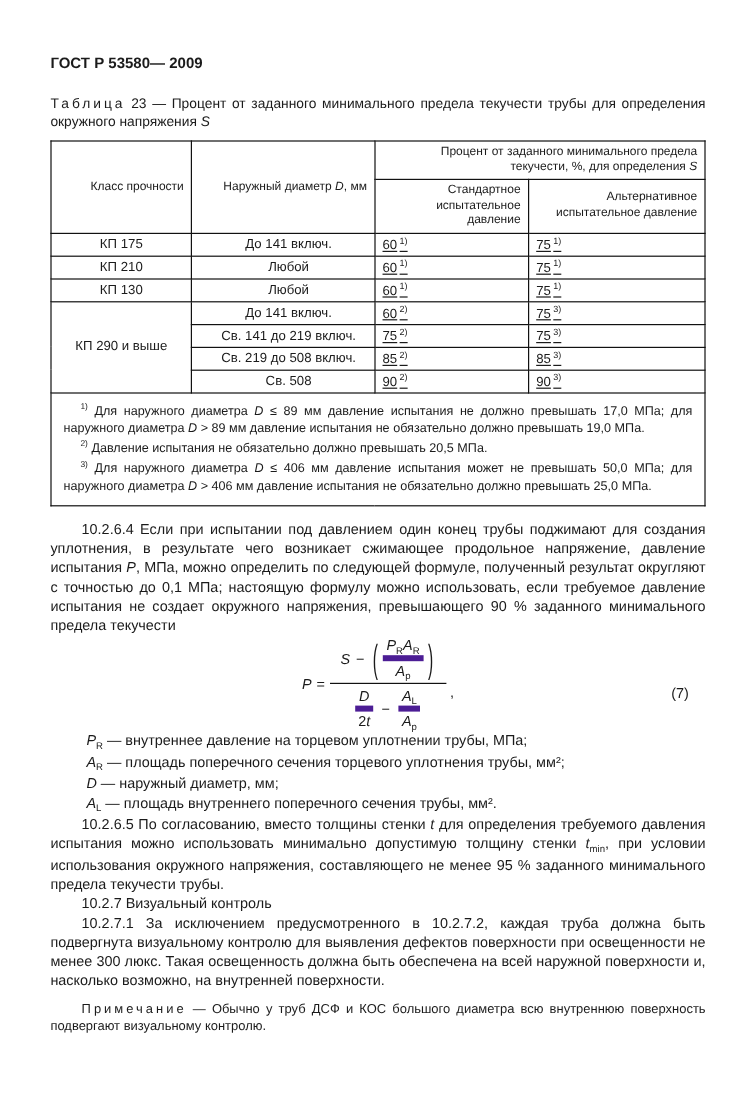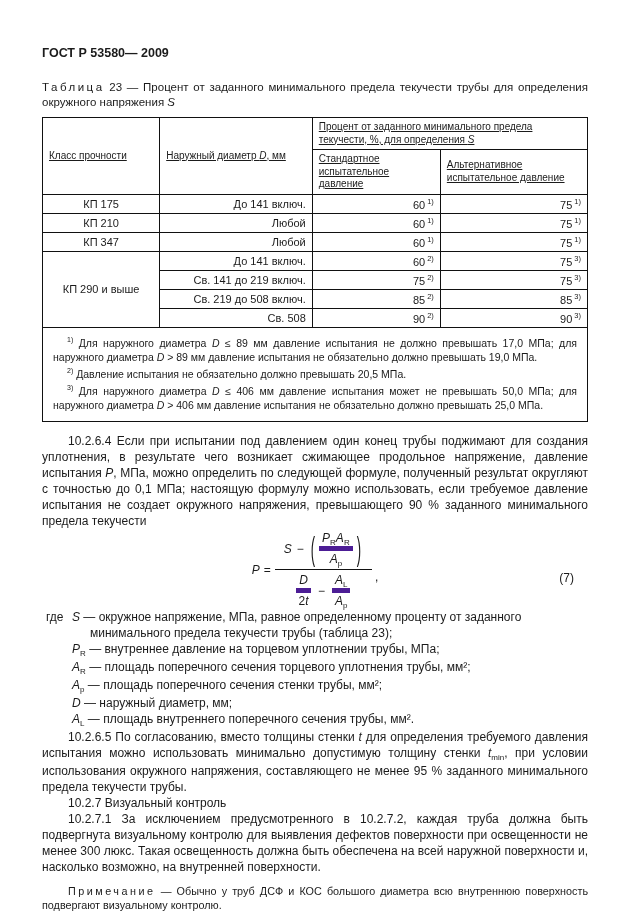--- a/index.html
+++ b/index.html
@@ -28,29 +28,29 @@
     width: 100%; border-collapse: collapse;
     border: 1.5px solid #111;
     margin-bottom: 11px;
   }
   table.spec th, table.spec td {
     border: 1px solid #111;
     vertical-align: middle;
   }
   table.spec th {
     font-weight: normal; font-size: 10px; line-height: 12.5px;
-    text-align: left; padding: 3px 6px; text-decoration: underline;
+    text-align: right; padding: 3px 6px;
   }
   th.dbl { border-bottom: 4px double #111; }
   table.spec td.body-cell {
     font-size: 11px; height: 19px; padding: 1px 6px;
   }
   td.c-class { text-align: center; margin-top: 40px; }
-  td.c-dia   { text-align: right; padding-left: 15px !important; }
-  td.c-num   { text-align: right; }
+  td.c-dia   { text-align: center; padding-left: 15px !important; }
+  td.c-num   { text-align: left; text-decoration: underline; }
   sup.fnref { font-size: 7.5px; vertical-align: super; margin-left: 2px; }
 
   td.fn-cell { padding: 5px 10px 8px 10px; }
   .fn { font-size: 10.5px; line-height: 14.5px; text-align: justify; text-indent: 14px; }
   .fn sup { font-size: 7px; }
 
   .body-p {
     font-size: 12px; line-height: 16px; text-align: justify;
     text-indent: 26px;
   }
@@ -125,21 +125,21 @@
         <td class="body-cell c-num"><span>60</span><sup class="fnref">1)</sup></td>
         <td class="body-cell c-num"><span>75</span><sup class="fnref">1)</sup></td>
       </tr>
       <tr>
         <td class="body-cell c-class">КП 210</td>
         <td class="body-cell c-dia">Любой</td>
         <td class="body-cell c-num"><span>60</span><sup class="fnref">1)</sup></td>
         <td class="body-cell c-num"><span>75</span><sup class="fnref">1)</sup></td>
       </tr>
       <tr>
-        <td class="body-cell c-class">КП 347</td>
+        <td class="body-cell c-class">КП 130</td>
         <td class="body-cell c-dia">Любой</td>
         <td class="body-cell c-num"><span>60</span><sup class="fnref">1)</sup></td>
         <td class="body-cell c-num"><span>75</span><sup class="fnref">1)</sup></td>
       </tr>
       <tr>
         <td class="body-cell c-class" rowspan="4">КП 290 и выше</td>
         <td class="body-cell c-dia">До 141 включ.</td>
         <td class="body-cell c-num"><span>60</span><sup class="fnref">2)</sup></td>
         <td class="body-cell c-num"><span>75</span><sup class="fnref">3)</sup></td>
       </tr>
@@ -196,24 +196,22 @@
             <span class="den"><span class="var">A</span><span class="sub">p</span></span>
           </span>
         </span>
       </span>
       <span class="f-comma">,</span>
     </div>
     <div class="formula-number">(7)</div>
   </div>
 
   <div class="defs">
-    <div class="def-item first"><span class="where">где</span><span class="var">S</span><span> — окружное напряжение, МПа, равное определенному проценту от заданного минимального предела текучести трубы (таблица 23);</span></div>
     <div class="def-item"><span class="var">P</span><span class="sub">R</span><span> — внутреннее давление на торцевом уплотнении трубы, МПа;</span></div>
     <div class="def-item"><span class="var">A</span><span class="sub">R</span><span> — площадь поперечного сечения торцевого уплотнения трубы, мм²;</span></div>
-    <div class="def-item"><span class="var">A</span><span class="sub">p</span><span> — площадь поперечного сечения стенки трубы, мм²;</span></div>
     <div class="def-item"><span class="var">D</span><span> — наружный диаметр, мм;</span></div>
     <div class="def-item"><span class="var">A</span><span class="sub">L</span><span> — площадь внутреннего поперечного сечения трубы, мм².</span></div>
   </div>
 
   <p class="body-p"><span>10.2.6.5 По согласованию, вместо толщины стенки </span><span class="var">t</span><span> для определения требуемого давления испытания можно использовать минимально допустимую толщину стенки </span><span class="var">t</span><span class="sub">min</span><span>, при условии использования окружного напряжения, составляющего не менее 95 % заданного минимального предела текучести трубы.</span></p>
 
   <p class="body-p bold">10.2.7 Визуальный контроль</p>
 
   <p class="body-p">10.2.7.1 За исключением предусмотренного в 10.2.7.2, каждая труба должна быть подвергнута визуальному контролю для выявления дефектов поверхности при освещенности не менее 300 люкс. Такая освещенность должна быть обеспечена на всей наружной поверхности и, насколько возможно, на внутренней поверхности.</p>
 

